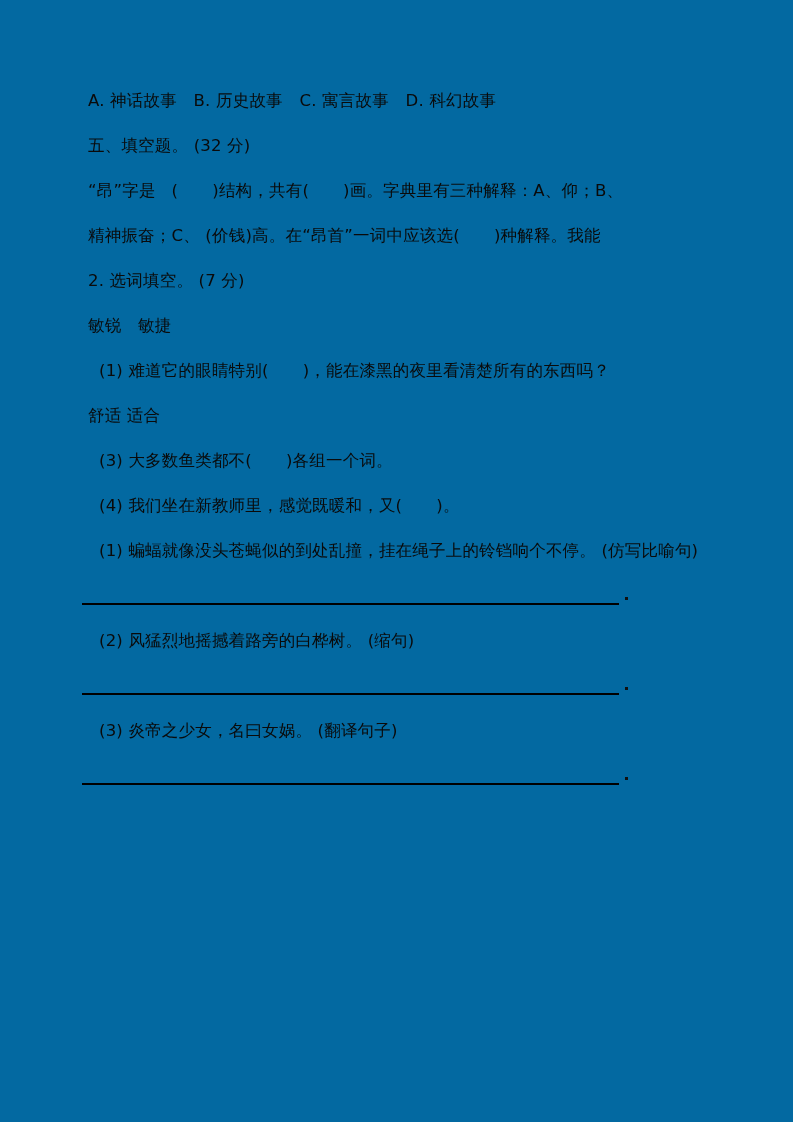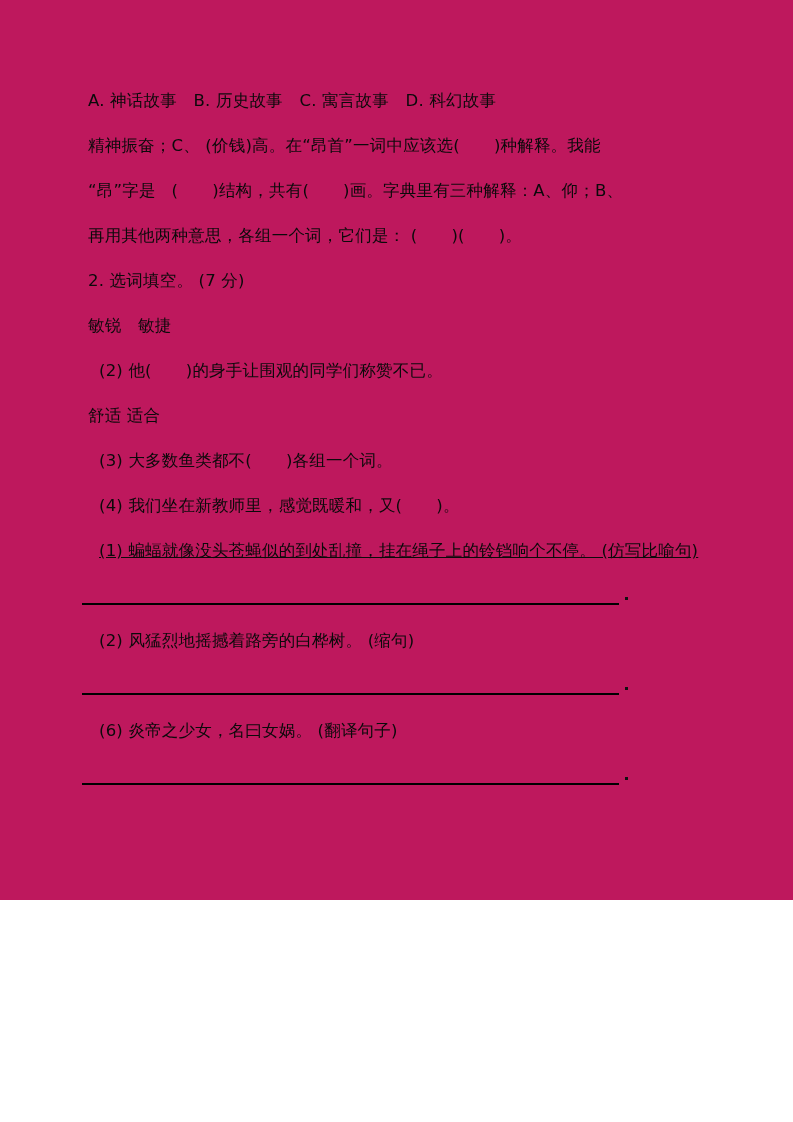--- a/index.html
+++ b/index.html
@@ -13,40 +13,39 @@
     position: relative;
     font-family: "DejaVu Sans", "Liberation Sans", sans-serif;
     color: #0a0a0a;
     overflow: hidden;
   }
   .page {
     position: absolute;
     left: 0;
     top: 0;
     width: 793px;
-    height: 900px;
-    background: #be185d;
+    height: 1122px;
+    background: #0369a1;
   }
   .content {
     position: absolute;
     left: 88px;
     top: 78px;
     width: 625px;
   }
   .line {
     font-size: 16.5px;
     line-height: 45px;
     height: 45px;
     white-space: nowrap;
     letter-spacing: 0.2px;
   }
   .line.wrap {
     white-space: normal;
     height: auto;
-    text-decoration: underline;
   }
   .indent1 { padding-left: 11px; }
   .paren-gap { display: inline-block; width: 34px; }
   .sp-wide { display: inline-block; width: 16px; }
 
   
   .answer-line {
     height: 45px;
     position: relative;
   }
@@ -76,42 +75,40 @@
   }
 </style>
 </head>
 <body>
 
 <div class="page">
   <div class="content">
 
     <div class="line">A. 神话故事　B. 历史故事　C. 寓言故事　D. 科幻故事</div>
 
+    <div class="line">五、填空题。 (32 分)</div>
 
-
-    <div class="line">
-      <span>精神振奋；C、 (价钱)高。在“昂首”一词中应该选(</span><span class="paren-gap"></span><span>)种解释。我能</span>
-    </div>
 
     <div class="line">
       <span>“昂”字是</span><span class="sp-wide"></span>(<span class="paren-gap"></span><span>)结构，共有(</span><span class="paren-gap"></span><span>)画。字典里有三种解释：A、仰；B、</span>
     </div>
 
     <div class="line">
-      <span>再用其他两种意思，各组一个词，它们是： (</span><span class="paren-gap"></span><span>)(</span><span class="paren-gap"></span><span>)。</span>
+      <span>精神振奋；C、 (价钱)高。在“昂首”一词中应该选(</span><span class="paren-gap"></span><span>)种解释。我能</span>
     </div>
+
 
     <div class="line">2. 选词填空。 (7 分)</div>
 
     <div class="line">敏锐　敏捷</div>
 
+    <div class="line indent1">
+      <span>(1) 难道它的眼睛特别(</span><span class="paren-gap"></span><span>)，能在漆黑的夜里看清楚所有的东西吗？</span>
+    </div>
 
-    <div class="line indent1">
-      <span>(2) 他(</span><span class="paren-gap"></span><span>)的身手让围观的同学们称赞不已。</span>
-    </div>
 
     <div class="line">舒适 适合</div>
 
     <div class="line indent1">
       <span>(3) 大多数鱼类都不(</span><span class="paren-gap"></span><span>)各组一个词。</span>
     </div>
 
     <div class="line indent1">
       <span>(4) 我们坐在新教师里，感觉既暖和，又(</span><span class="paren-gap"></span><span>)。</span>
     </div>
@@ -124,21 +121,21 @@
       <span class="dot"></span>
     </div>
 
     <div class="line indent1">(2) 风猛烈地摇撼着路旁的白桦树。 (缩句)</div>
 
     <div class="answer-line">
       <span class="rule"></span>
       <span class="dot"></span>
     </div>
 
-    <div class="line indent1">(6) 炎帝之少女，名曰女娲。 (翻译句子)</div>
+    <div class="line indent1">(3) 炎帝之少女，名曰女娲。 (翻译句子)</div>
 
     <div class="answer-line">
       <span class="rule"></span>
       <span class="dot"></span>
     </div>
 
 
 
   </div>
 </div>

